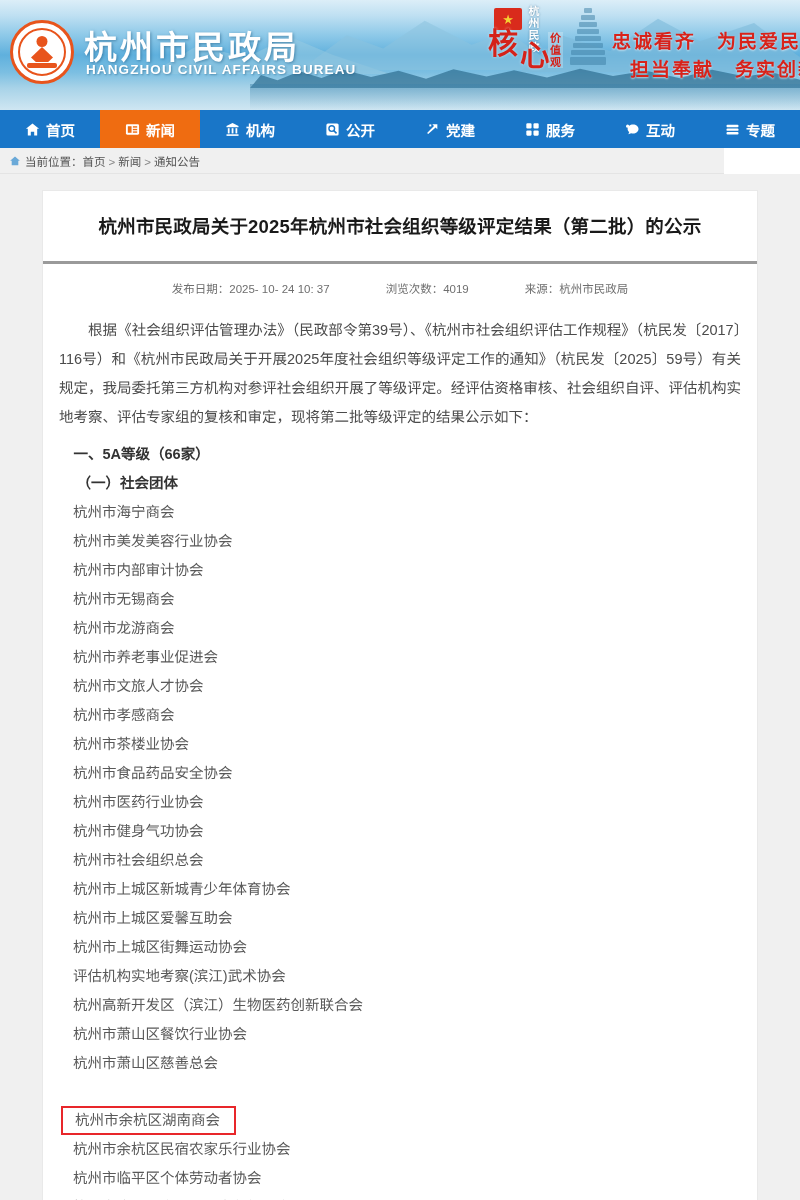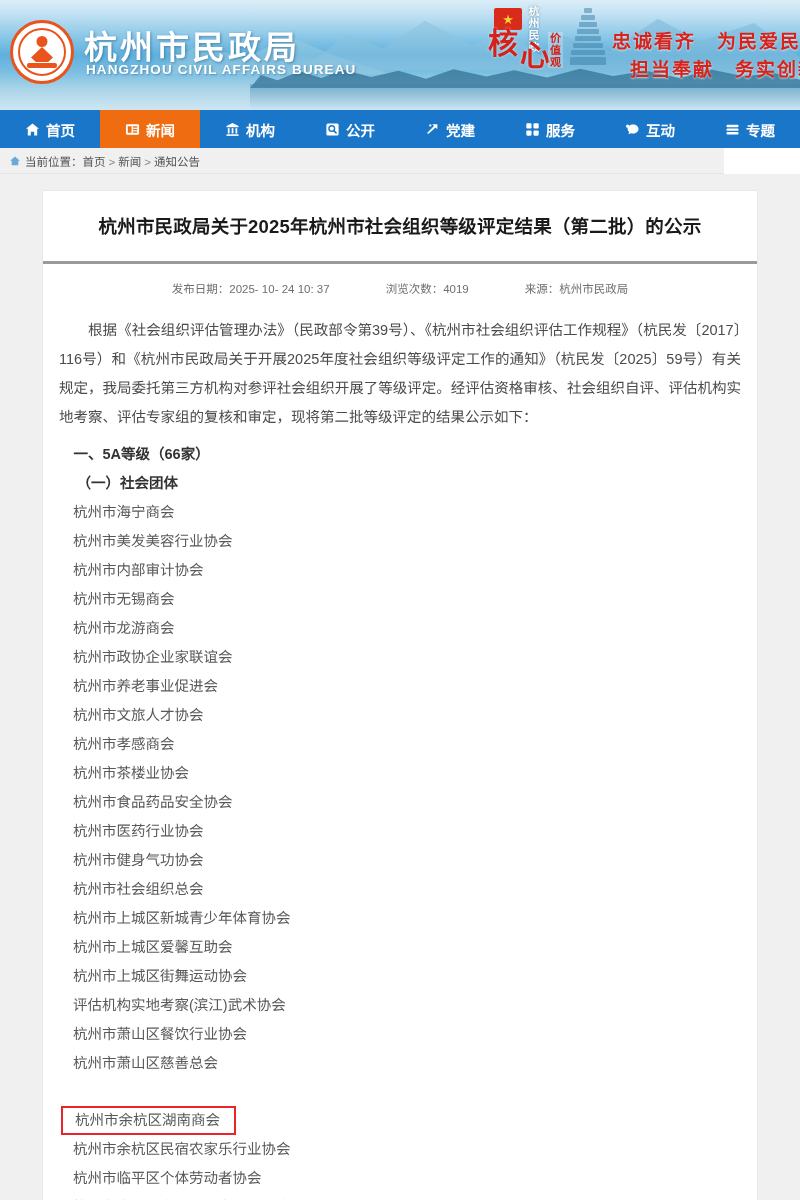--- a/index.html
+++ b/index.html
@@ -508,23 +508,20 @@
       <div class="org-row">
           <div class="org">杭州市内部审计协会</div>
         </div>
       <div class="org-row">
           <div class="org">杭州市无锡商会</div>
         </div>
       <div class="org-row">
           <div class="org">杭州市龙游商会</div>
         </div>
       <div class="org-row">
-          <div class="org">杭州市政协企业家联谊会</div>
-        </div>
-      <div class="org-row">
           <div class="org">杭州市养老事业促进会</div>
         </div>
       <div class="org-row">
           <div class="org">杭州市文旅人才协会</div>
         </div>
       <div class="org-row">
           <div class="org">杭州市孝感商会</div>
         </div>
       <div class="org-row">
           <div class="org">杭州市茶楼业协会</div>
@@ -547,20 +544,23 @@
       <div class="org-row">
           <div class="org">杭州市上城区爱馨互助会</div>
         </div>
       <div class="org-row">
           <div class="org">杭州市上城区街舞运动协会</div>
         </div>
       <div class="org-row">
           <div class="org">评估机构实地考察(滨江)武术协会</div>
         </div>
       <div class="org-row">
+          <div class="org">杭州高新开发区（滨江）生物医药创新联合会</div>
+        </div>
+      <div class="org-row">
           <div class="org">杭州市萧山区餐饮行业协会</div>
         </div>
       <div class="org-row">
           <div class="org">杭州市萧山区慈善总会</div>
         </div>
       <div class="org-row marked-row"><div class="org marked">杭州市余杭区湖南商会</div></div>
       <div class="org-row">
           <div class="org">杭州市余杭区民宿农家乐行业协会</div>
         </div>
       <div class="org-row">

